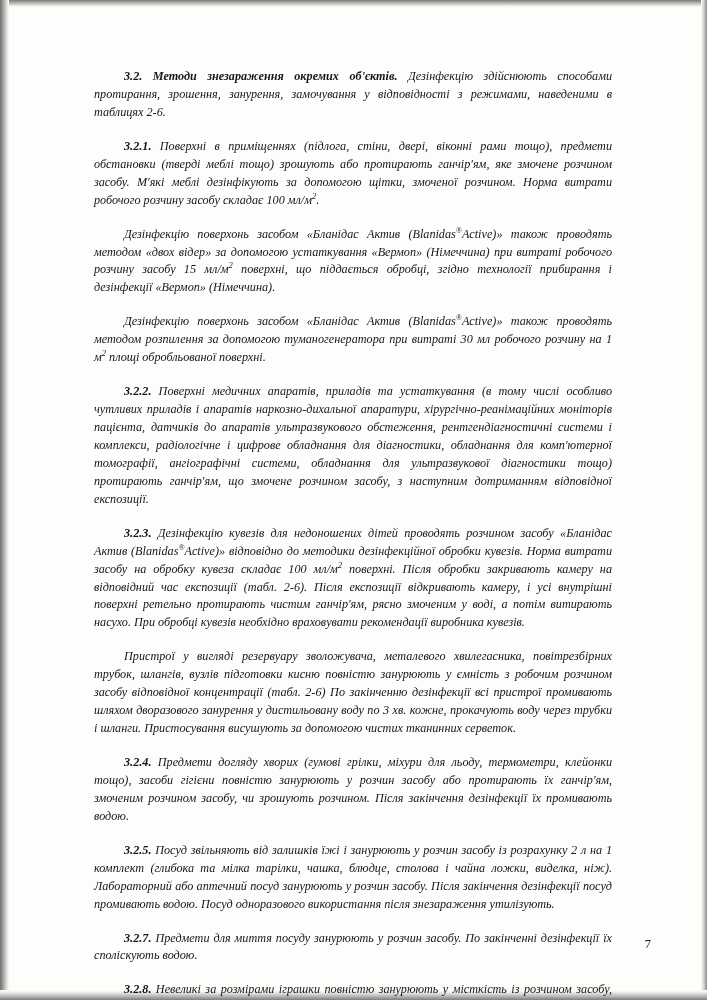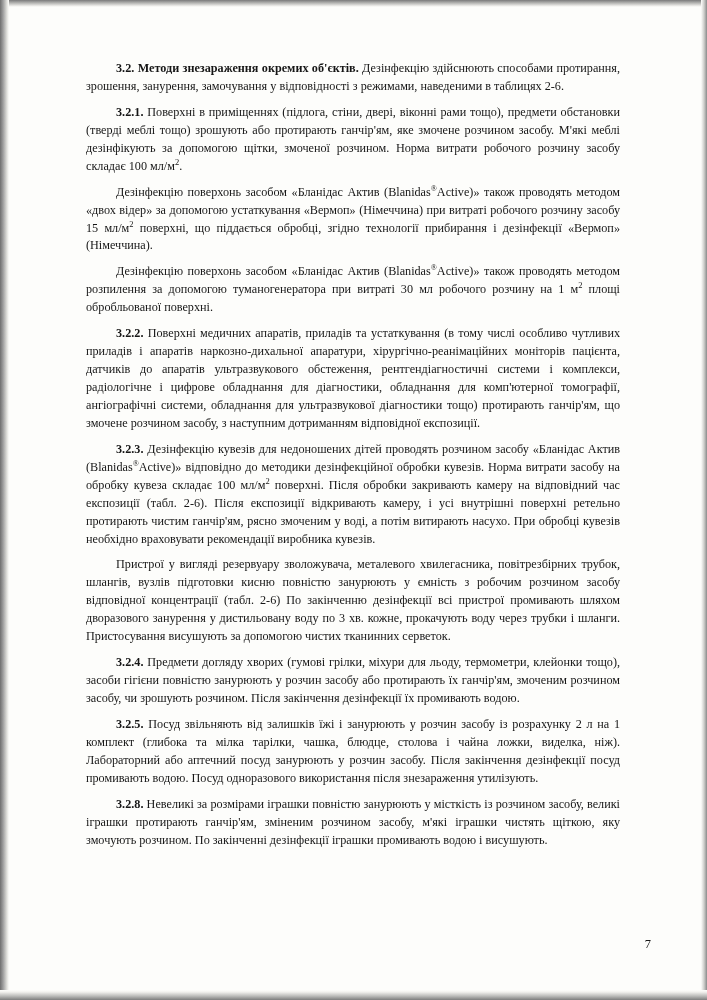--- a/index.html
+++ b/index.html
@@ -46,23 +46,24 @@
     left: 78px;
     width: 550px;
     font-family: "Liberation Serif", serif;
     font-size: 12.2px;
     line-height: 1.47;
     color: #161616;
     text-align: justify;
     text-justify: inter-word;
   }
   p.para {
-    margin: 8px;
+    margin: 16px;
     text-indent: 30px;
     text-align: justify;
+    font-style: italic;
   }
   .num {
     font-weight: bold;
   }
   .lead {
     font-weight: bold;
   }
   .sup {
     font-size: 8.5px;
     vertical-align: super;
@@ -94,17 +95,18 @@
   <div class="content" id="body">
       <p class="para"><span class="num">3.2.</span> <span class="lead">Методи знезараження окремих об'єктів.</span><span> Дезінфекцію здійснюють способами протирання, зрошення, занурення, замочування у відповідності з режимами, наведеними в таблицях 2-6.</span></p>
       <p class="para"><span class="num">3.2.1.</span><span> Поверхні в приміщеннях (підлога, стіни, двері, віконні рами тощо), предмети обстановки (тверді меблі тощо) зрошують або протирають ганчір'ям, яке змочене розчином засобу. М'які меблі дезінфікують за допомогою щітки, змоченої розчином. Норма витрати робочого розчину засобу складає 100 мл/м<span class="sup">2</span>.</span></p>
       <p class="para"><span>Дезінфекцію поверхонь засобом «Бланідас Актив (Blanidas<span class="reg">®</span>Active)» також проводять методом «двох відер» за допомогою устаткування «Вермоп» (Німеччина) при витраті робочого розчину засобу 15 мл/м<span class="sup">2</span> поверхні, що піддається обробці, згідно технології прибирання і дезінфекції «Вермоп» (Німеччина).</span></p>
       <p class="para"><span>Дезінфекцію поверхонь засобом «Бланідас Актив (Blanidas<span class="reg">®</span>Active)» також проводять методом розпилення за допомогою туманогенератора при витраті 30 мл робочого розчину на 1 м<span class="sup">2</span> площі обробльованої поверхні.</span></p>
       <p class="para"><span class="num">3.2.2.</span><span> Поверхні медичних апаратів, приладів та устаткування (в тому числі особливо чутливих приладів і апаратів наркозно-дихальної апаратури, хірургічно-реанімаційних моніторів пацієнта, датчиків до апаратів ультразвукового обстеження, рентгендіагностичні системи і комплекси, радіологічне і цифрове обладнання для діагностики, обладнання для комп'ютерної томографії, ангіографічні системи, обладнання для ультразвукової діагностики тощо) протирають ганчір'ям, що змочене розчином засобу, з  наступним дотриманням відповідної експозиції.</span></p>
       <p class="para"><span class="num">3.2.3.</span><span> Дезінфекцію кувезів для недоношених дітей проводять розчином засобу «Бланідас Актив (Blanidas<span class="reg">®</span>Active)» відповідно до методики дезінфекційної обробки кувезів. Норма витрати засобу на обробку кувеза складає 100 мл/м<span class="sup">2</span> поверхні. Після обробки закривають камеру на відповідний час експозиції (табл. 2-6). Після експозиції відкривають камеру, і усі внутрішні поверхні ретельно протирають чистим ганчір'ям, рясно змоченим у воді, а потім витирають насухо. При обробці кувезів необхідно враховувати рекомендації виробника кувезів.</span></p>
       <p class="para"><span>Пристрої у вигляді резервуару зволожувача, металевого хвилегасника, повітрезбірних трубок, шлангів, вузлів підготовки кисню повністю занурюють у ємність з робочим розчином засобу відповідної концентрації (табл. 2-6) По закінченню дезінфекції всі пристрої промивають шляхом дворазового занурення у дистильовану воду по 3 хв. кожне, прокачують воду через трубки і шланги. Пристосування висушують за допомогою чистих тканинних серветок.</span></p>
       <p class="para"><span class="num">3.2.4.</span><span> Предмети догляду хворих (гумові грілки, міхури для льоду, термометри, клейонки тощо), засоби гігієни повністю занурюють у розчин засобу або протирають їх ганчір'ям, змоченим розчином засобу, чи зрошують розчином. Після закінчення дезінфекції їх промивають водою.</span></p>
       <p class="para"><span class="num">3.2.5.</span><span> Посуд звільняють від залишків їжі і занурюють у розчин засобу із розрахунку 2 л на 1 комплект (глибока та мілка тарілки, чашка, блюдце, столова і чайна ложки, виделка, ніж). Лабораторний або аптечний посуд занурюють у розчин засобу. Після закінчення дезінфекції посуд промивають водою. Посуд одноразового використання після знезараження утилізують.</span></p>
+      <p class="para"><span class="num">3.2.7.</span><span> Предмети для миття посуду занурюють у розчин засобу. По закінченні дезінфекції їх споліскують водою.</span></p>
       <p class="para"><span class="num">3.2.8.</span><span> Невеликі за розмірами іграшки повністю занурюють у місткість із розчином засобу, великі іграшки протирають ганчір'ям, зміненим розчином засобу, м'які іграшки чистять щіткою, яку змочують розчином. По закінченні дезінфекції іграшки промивають водою і висушують.</span></p>
     </div>
 
   <div class="pageno">7</div>
 </div>
 
 </body></html>

